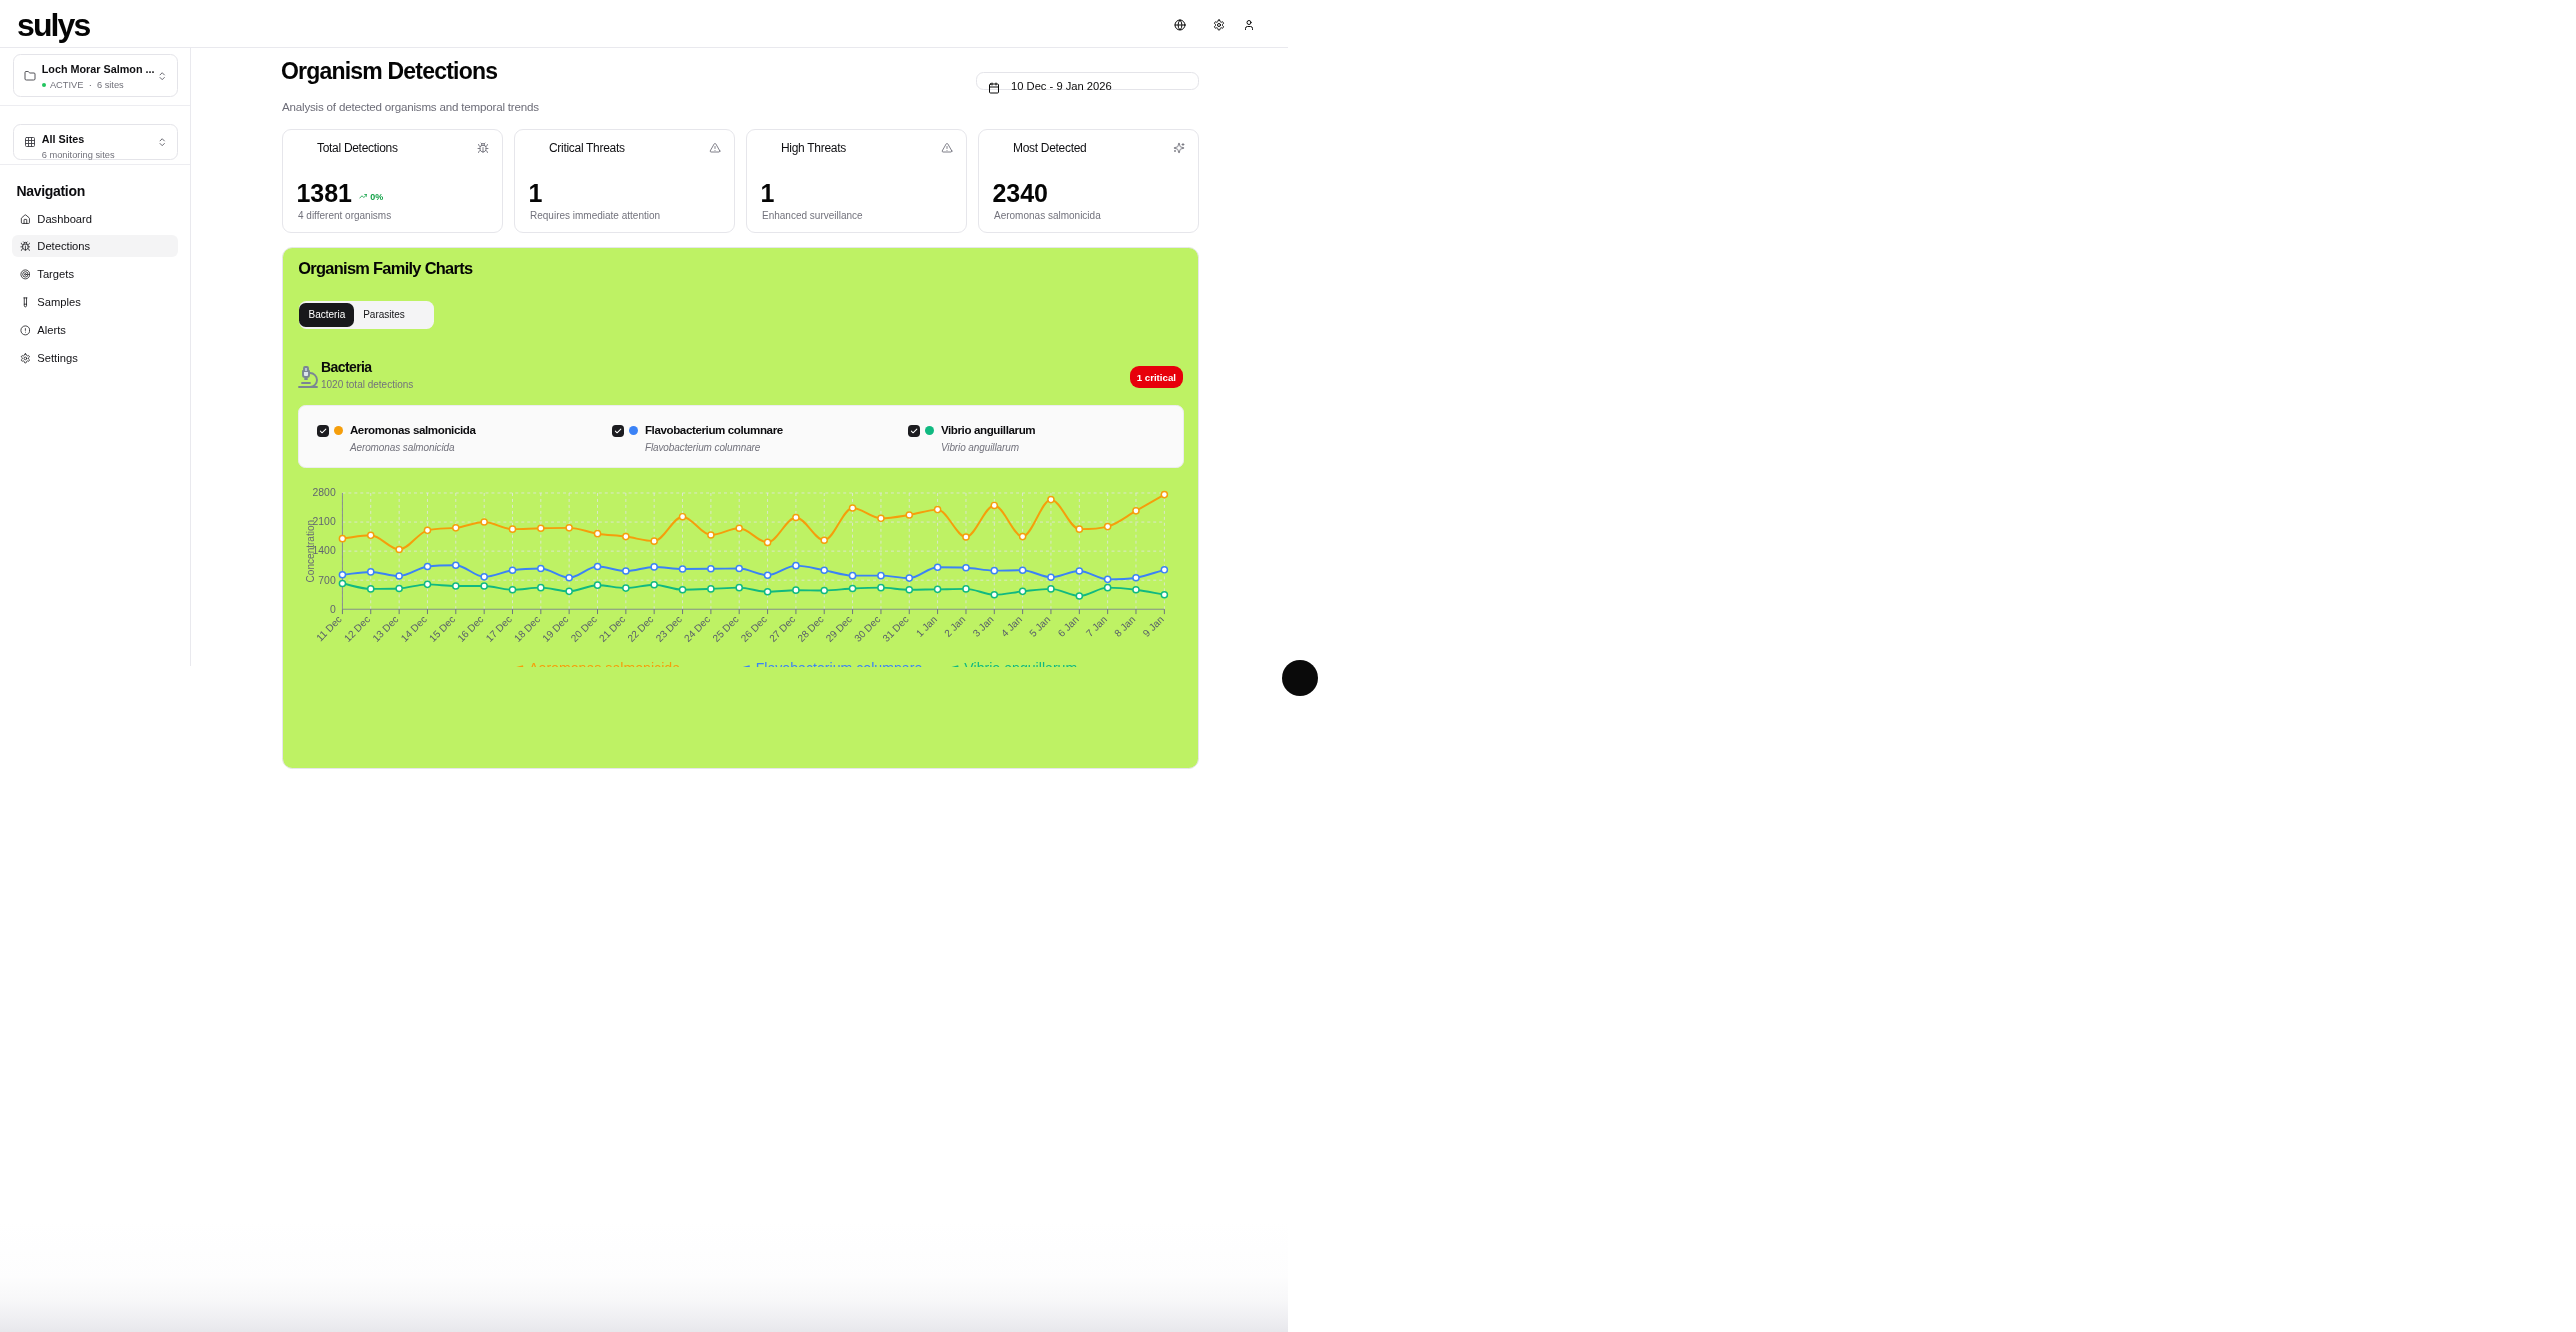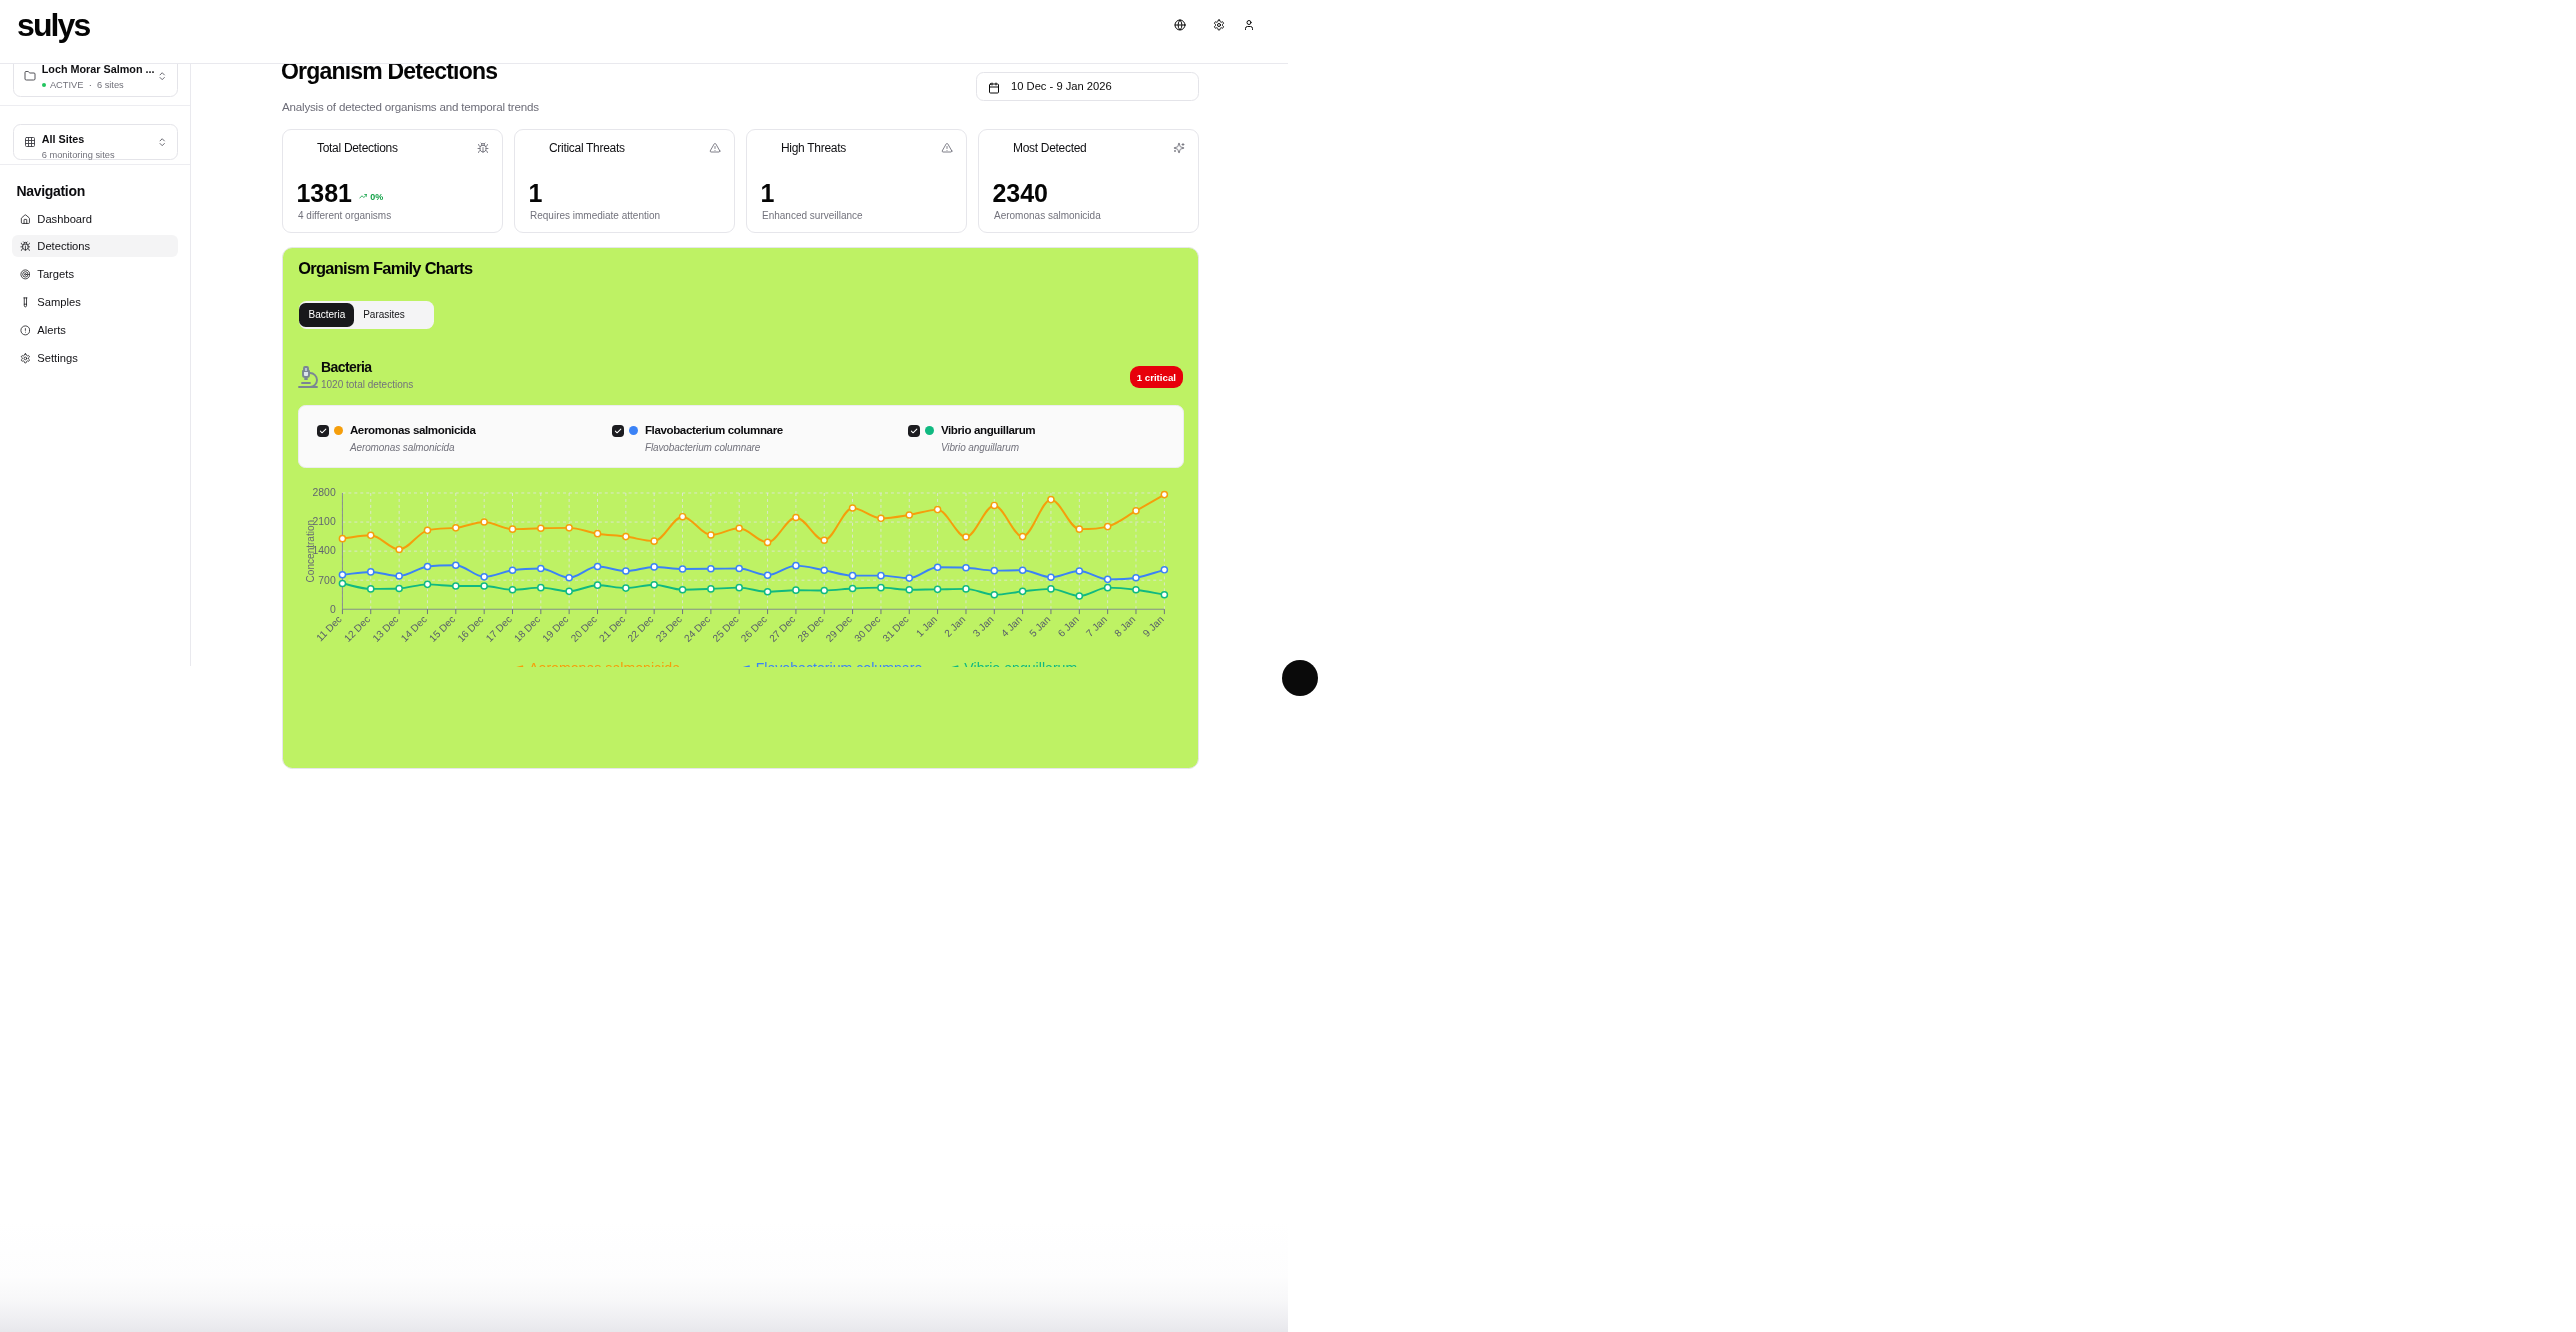--- a/index.html
+++ b/index.html
@@ -1,19 +1,19 @@
 <!DOCTYPE html>
 <html style="font-size:12px"><head><meta charset="utf-8"><title>Organism Detections</title>
 <style>
 * { margin:0; padding:0; box-sizing:border-box; }
 html,body { width:1288px; height:666px; overflow:hidden; background:#fff;
   font-family:"Liberation Sans", sans-serif; color:#0a0a0a; -webkit-font-smoothing:antialiased; }
 
 
-.header { position:absolute; left:0; top:0; width:1288px; height:64px; background:#fff;
+.header { position:absolute; left:0; top:0; width:1288px; height:48px; background:#fff;
   border-bottom:0.7px solid #e9e9ee; z-index:5; }
 .logo { position:absolute; left:17px; top:6.7px; font-size:32px; font-weight:800;
   letter-spacing:-1.9px; color:#050505; }
 .hicon { position:absolute; top:18.6px; }
 
 
 .sidebar { position:absolute; left:0; top:48px; width:191px; height:618px; background:#fff;
   border-right:0.7px solid #e9e9ee; }
 .sb-div { position:absolute; left:0; width:190px; height:0.7px; background:#ededf1; }
 .sb-card { position:absolute; left:12.7px; width:165px; border:0.7px solid #e4e4e9; border-radius:7.5px; background:#fff; }
@@ -23,21 +23,21 @@
 .sb-chev { position:absolute; right:9px; top:50%; margin-top:-5.2px; }
 .gdot { display:inline-block; width:4.5px; height:4.5px; border-radius:50%; background:#22c55e; margin-right:3.7px; position:relative; top:-0.7px; }
 .nav-h { position:absolute; left:16.4px; top:135px; font-size:14px; letter-spacing:-0.3px; font-weight:700; color:#0c0c0f; }
 .nav-item { position:absolute; left:12px; width:166px; height:22.4px; border-radius:6px;
   display:flex; align-items:center; gap:7px; padding-left:7.5px; font-size:11.2px; color:#101014; }
 .nav-item.active { background:#f4f4f5; }
 
 
 .h1 { position:absolute; left:281px; top:58px; font-size:23px; font-weight:700; letter-spacing:-0.8px; color:#050505; }
 .sub { position:absolute; left:282px; top:100px; font-size:11.6px; letter-spacing:-0.2px; color:#6d6d78; }
-.datepill { position:absolute; left:976px; top:72px; width:223px; height:29px; border:0.7px solid #e4e4e9;
+.datepill { position:absolute; left:976px; top:72px; width:223px; height:18px; border:0.7px solid #e4e4e9;
   border-radius:7.5px; background:#fff; }
 .datepill .ic { position:absolute; left:11.2px; top:9px; }
 .datepill .txt { position:absolute; left:34px; top:7px; font-size:11.2px; color:#0a0a0a; }
 
 
 .scard { position:absolute; top:129px; width:221px; height:104px; border:0.7px solid #e6e6eb;
   border-radius:9px; background:#fff; }
 .scard-head { position:absolute; left:15px; right:13.4px; top:11.2px; display:flex; justify-content:space-between; align-items:center; }
 .scard-title { font-size:12px; font-weight:400; letter-spacing:-0.3px; color:#0f0f12;margin-left:19px; }
 .scard-num { position:absolute; left:13.4px; top:49px; font-size:25px; font-weight:700; letter-spacing:0; color:#050505; display:flex; align-items:center; }

